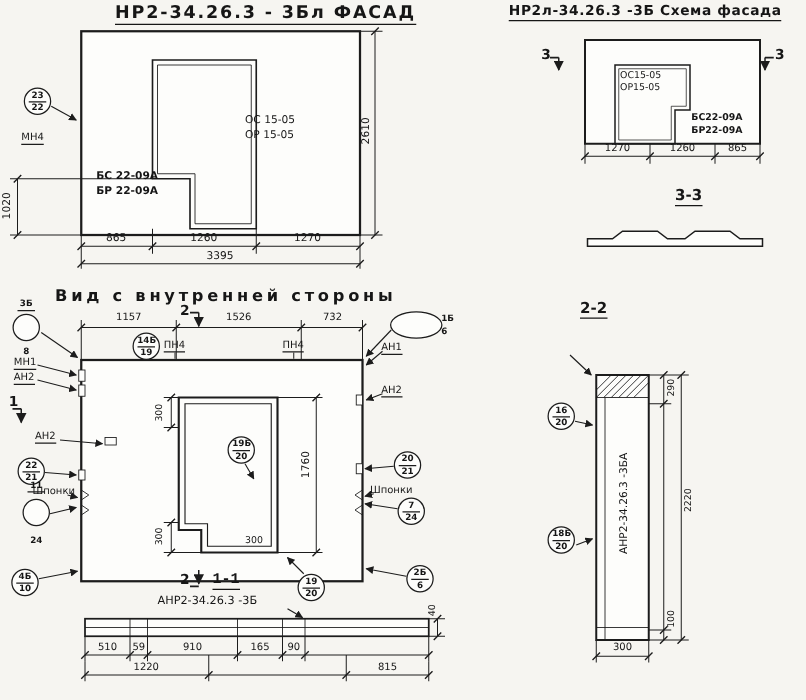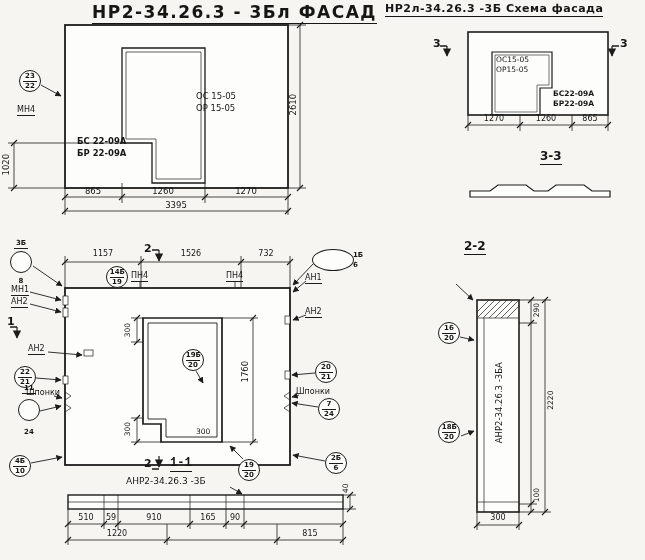--- a/index.html
+++ b/index.html
@@ -5,21 +5,21 @@
   html,body{margin:0;padding:0;background:#e8e7e3;}
   .canvas{position:relative;width:645px;height:560px;background:#f6f5f1;overflow:hidden;
           font-family:"DejaVu Sans",sans-serif;color:#161616;}
   .layer{position:absolute;inset:0;}
   svg.draw{position:absolute;left:0;top:0;z-index:1;}
   .lbl{position:absolute;z-index:2;font-size:8.5px;line-height:1.1;white-space:nowrap;color:#161616;}
   .b{font-weight:bold;}
   .ul{border-bottom:1px solid #1c1c1c;padding-bottom:0px;}
   .ctr{text-align:center;}
   .rot{transform:rotate(-90deg);}
-  .title{font-weight:bold;font-size:17px;letter-spacing:1.5px;border-bottom:1.5px solid #161616;padding-bottom:1px;}
+  .title{font-weight:bold;font-size:14px;letter-spacing:1.5px;border-bottom:1.5px solid #161616;padding-bottom:1px;}
   .title2{font-weight:bold;font-size:11px;letter-spacing:0.5px;border-bottom:1.5px solid #161616;padding-bottom:1px;}
   .title3{font-weight:bold;font-size:13px;letter-spacing:3px;}
   .sect{font-weight:bold;font-size:12px;border-bottom:1.5px solid #161616;padding-bottom:1px;}
   .tiny{font-size:7.5px;}
   .small{font-size:8px;}
   .co{position:absolute;width:22px;height:22px;border:1.2px solid #1c1c1c;border-radius:50%;
       background:#fdfdfb;display:flex;flex-direction:column;align-items:center;justify-content:center;
       font-size:7px;font-weight:bold;line-height:1;z-index:3;box-sizing:border-box;}
   .co .t{border-bottom:1px solid #1c1c1c;width:72%;text-align:center;padding-bottom:1px;}
   .co .bm{padding-top:1px;width:72%;text-align:center;}
@@ -120,34 +120,35 @@
     <div class="lbl small ul" style="left:17px;top:94px;margin-top:12px;">МН4</div>
     <div class="lbl rot ctr" style="left:-11px;top:160px;width:36px;">1020</div>
     <div class="lbl rot ctr" style="left:276px;top:100px;width:36px;">2610</div>
     <div class="lbl ctr" style="left:73px;top:187px;width:40px;">865</div>
     <div class="lbl ctr" style="left:143px;top:187px;width:40px;">1260</div>
     <div class="lbl ctr" style="left:226px;top:187px;width:40px;">1270</div>
     <div class="lbl ctr" style="left:156px;top:201px;width:40px;">3395</div>
   </div>
 
   <div class="layer">
-    <div class="lbl title2" style="left:385px;top:3px;">НР2л-34.26.3 -3Б Схема фасада</div>
+    <div class="lbl title2" style="left:407px;top:3px;">НР2л-34.26.3 -3Б Схема фасада</div>
     <div class="lbl b" style="left:433px;top:38px;font-size:11px;">3</div>
     <div class="lbl b" style="left:620px;top:38px;font-size:11px;">3</div>
     <div class="lbl tiny" style="left:496px;top:56px;">ОС15-05</div>
     <div class="lbl tiny" style="left:496px;top:66px;">ОР15-05</div>
     <div class="lbl tiny b" style="left:553px;top:90px;text-align:center;">БС22-09А</div>
     <div class="lbl tiny b" style="left:553px;top:100px;text-align:center;">БР22-09А</div>
     <div class="lbl ctr small" style="left:477px;top:115px;width:34px;">1270</div>
     <div class="lbl ctr small" style="left:529px;top:115px;width:34px;">1260</div>
     <div class="lbl ctr small" style="left:573px;top:115px;width:34px;">865</div>
     <div class="lbl sect" style="left:540px;top:150px;">3-3</div>
   </div>
 
   <div class="layer">
+    <div class="lbl title3" style="left:44px;top:231px;">Вид с внутренней стороны</div>
     <div class="lbl ctr small" style="left:83px;top:250px;width:40px;">1157</div>
     <div class="lbl ctr small" style="left:171px;top:250px;width:40px;">1526</div>
     <div class="lbl ctr small" style="left:246px;top:250px;width:40px;">732</div>
     <div class="lbl b" style="left:144px;top:243px;font-size:11px;">2</div>
     <div class="lbl b" style="left:144px;top:458px;font-size:11px;">2</div>
     <div class="lbl b" style="left:7px;top:316px;font-size:11px;">1</div>
 
     <div class="co" style="left:10px;top:251px;gap:28px;">
       <span class="t">3Б</span>
       <span class="bm">8</span>

